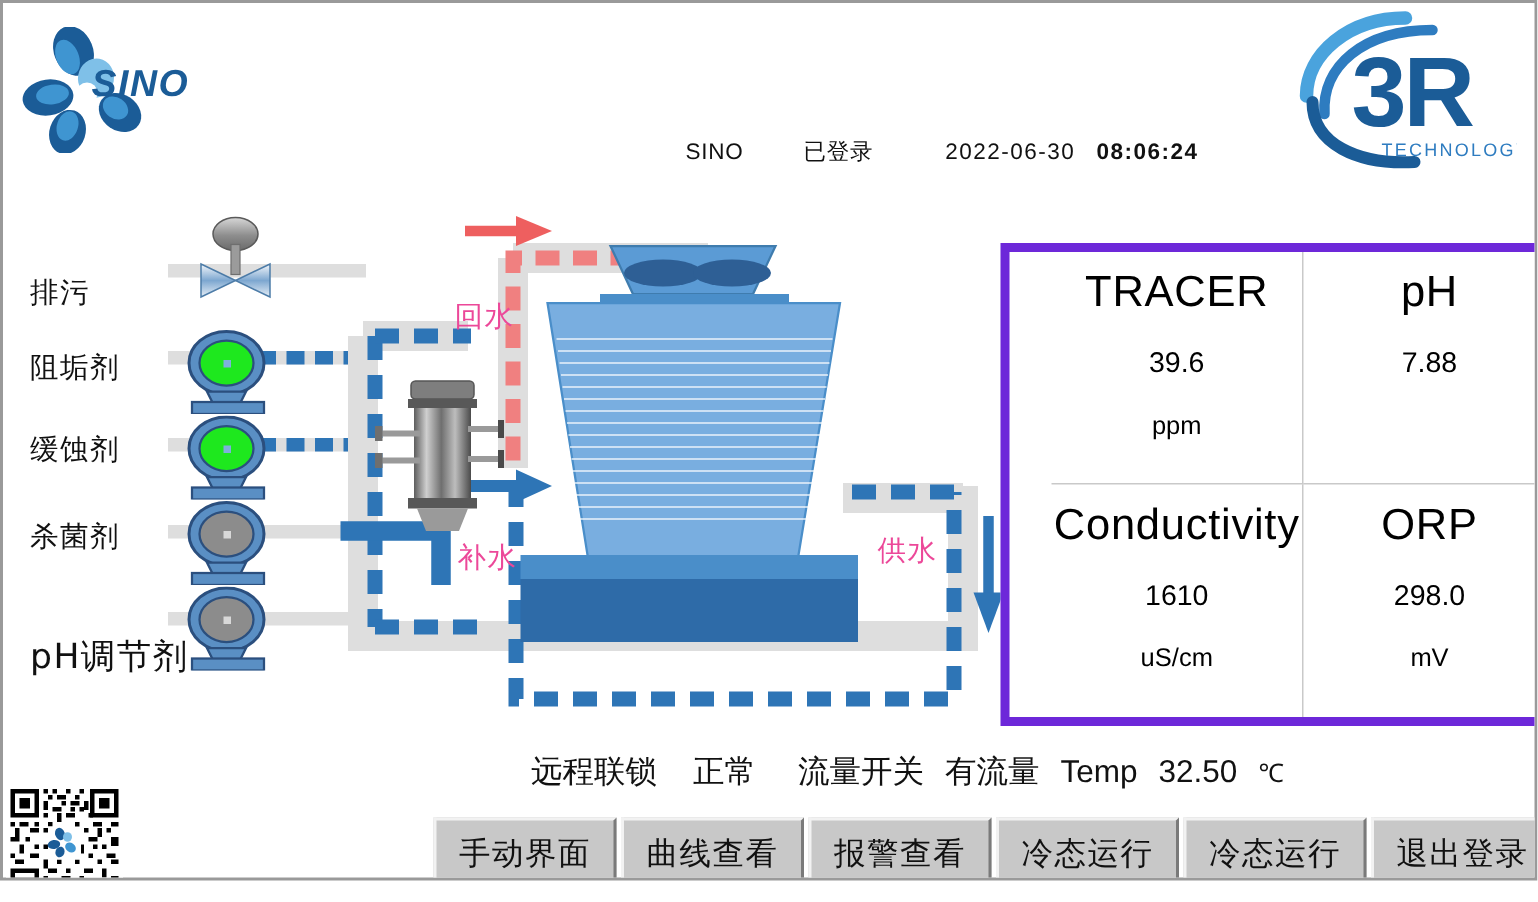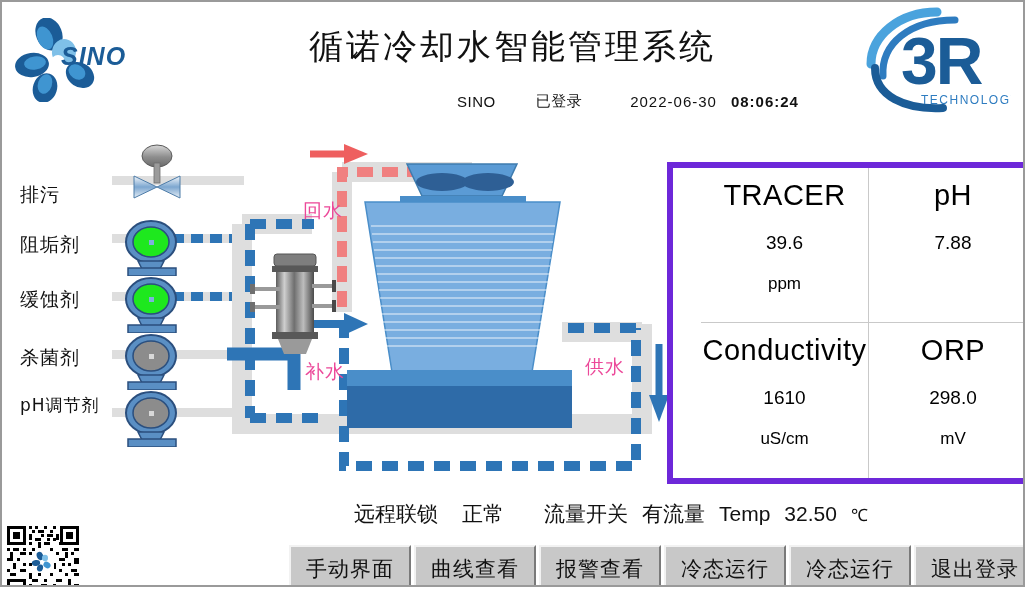--- a/index.html
+++ b/index.html
@@ -81,21 +81,21 @@
   #panel .p-unit{font-size:17px;margin-top:20px;}
 
   
   #bstatus{
     position:absolute;left:352px;top:498px;
     display:flex;align-items:baseline;
     font-size:21px;color:#111;
     font-family:"DejaVu Sans","Liberation Sans",sans-serif;
   }
   #bstatus span{white-space:nowrap;}
-  #bstatus .gap-lg{margin-right:40px;}
+  #bstatus .gap-lg{margin-right:28px;}
   #bstatus .gap-md{margin-right:24px;}
   #bstatus .gap-sm{margin-right:14px;}
   #bstatus .lat{font-family:"Liberation Sans",sans-serif;}
 
   
   #btnbar{
     position:absolute;left:287px;top:543px;height:48px;
     display:flex;
   }
   .btn{
@@ -129,21 +129,20 @@
         <ellipse cx="31" cy="66" rx="7" ry="10" transform="rotate(18 31 66)" fill="#3f95d1"></ellipse>
         <ellipse cx="66" cy="57" rx="15" ry="12" transform="rotate(34 66 57)" fill="#1b5c97"></ellipse>
         <ellipse cx="63" cy="54" rx="9" ry="7" transform="rotate(34 63 54)" fill="#3f95d1"></ellipse>
         <ellipse cx="50" cy="34" rx="12" ry="13" transform="rotate(10 50 34)" fill="#7fc0e8"></ellipse>
         <circle cx="44" cy="44" r="7" fill="#ffffff"></circle>
       </g>
     </svg>
     <div id="sino-word">SINO</div>
   </div>
 
-  <div id="title">循诺冷却水智能管理系统</div>
 
   <div id="statusline">
     <span class="s-user">SINO</span>
     <span class="s-state">已登录</span>
     <span class="s-date">2022-06-30</span>
     <span class="s-time">08:06:24</span>
   </div>
 
   <svg id="r3logo" viewBox="0 0 152 108">
     <path d="M78 6 C40 6 12 30 12 58" stroke="#4aa3dd" stroke-width="9" fill="none" stroke-linecap="round"></path>
@@ -152,21 +151,21 @@
     <g fill="#1b5c97" font-family="Liberation Sans, sans-serif" font-weight="bold">
       <text x="42" y="78" font-size="66" letter-spacing="-2">3R</text>
     </g>
     <text x="62" y="98" fill="#2e7cc0" font-family="Liberation Sans, sans-serif" font-size="12" letter-spacing="1.5">TECHNOLOGY</text>
   </svg>
 
   <div class="leftlabel" style="top:180px">排污</div>
   <div class="leftlabel" style="top:230px">阻垢剂</div>
   <div class="leftlabel" style="top:285px">缓蚀剂</div>
   <div class="leftlabel" style="top:343px">杀菌剂</div>
-  <div class="leftlabel" style="top:392px;font-size:17px">pH调节剂</div>
+  <div class="leftlabel" style="top:420px;font-size:23px">pH调节剂</div>
 
   <svg style="position:absolute;left:0;top:130px;width:670px;height:350px" viewBox="0 0 670 350">
 
     <rect x="110" y="44" width="132" height="9" fill="#dedede"></rect>
     <rect x="110" y="102" width="132" height="9" fill="#dedede"></rect>
     <rect x="110" y="160" width="132" height="9" fill="#dedede"></rect>
     <rect x="110" y="218" width="132" height="9" fill="#dedede"></rect>
     <rect x="110" y="276" width="132" height="9" fill="#dedede"></rect>
 
     <line x1="170" y1="106.5" x2="246" y2="106.5" stroke="#2e75b6" stroke-width="9" stroke-dasharray="12 7"></line>

